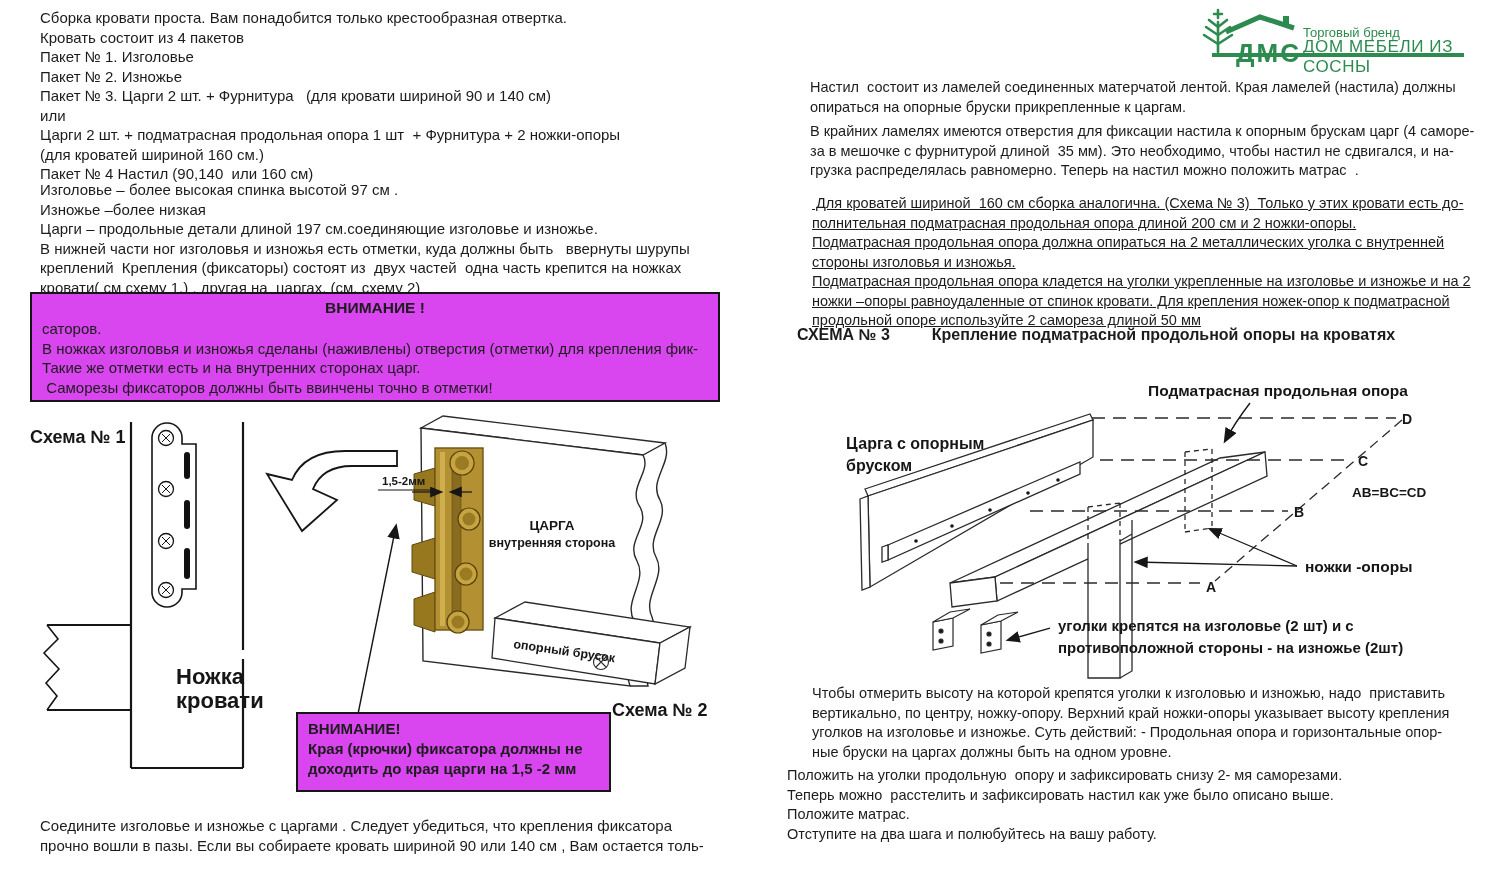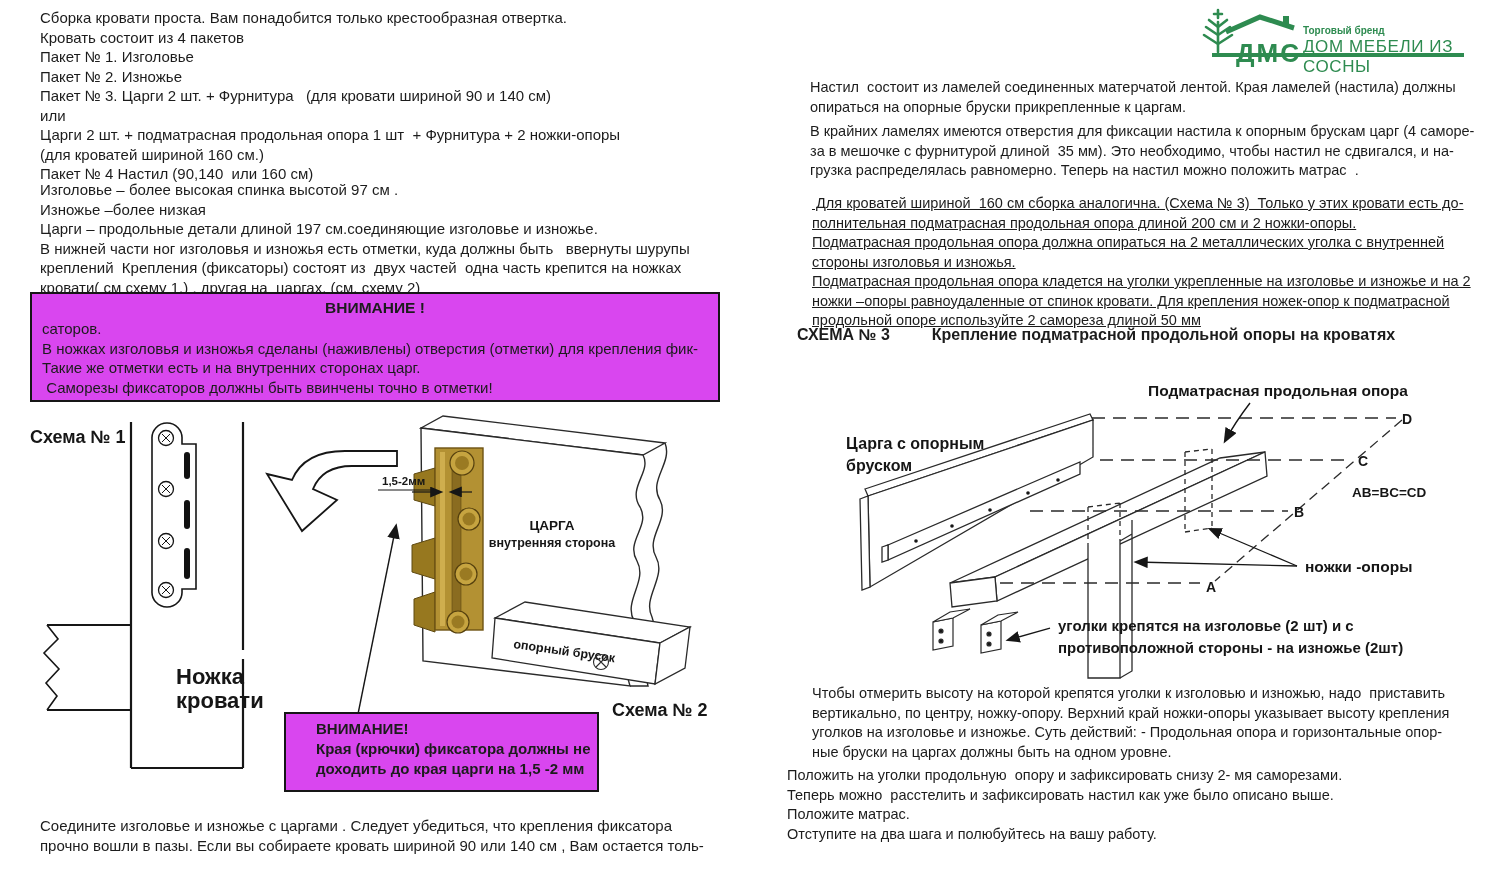--- a/index.html
+++ b/index.html
@@ -15,21 +15,21 @@
   .warnbox{border:2px solid #161616;background:#d946ef;box-sizing:border-box;}
   .warnbox .wtitle{text-align:center;font-weight:bold;font-size:15.5px;padding-top:5px;}
   .warnbox .wlines{padding:2px 10px 0 10px;}
   .warn2{font-weight:bold;}
   .warn2 .wtitle{text-align:left;padding:6px 0 0 10px;font-size:15px;}
   .warn2 .wlines{font-size:15px;line-height:20px;}
   .schemaheading{font-weight:bold;font-size:16px;}
   .schemaheading .gap{display:inline-block;width:42px;}
   .logo-green{color:#2e8b50;}
   .logo-dmc{font-size:26px;font-weight:bold;letter-spacing:2px;}
-  .logo-tag{font-size:10px;font-weight:bold;}
+  .logo-tag{font-size:13px;font-weight:normal;}
   .logo-name{font-size:17px;font-weight:normal;letter-spacing:0.6px;}
   .logo-bar{background:#2e8b50;height:4px;}
   svg text{font-family:"Liberation Sans","DejaVu Sans",sans-serif;fill:#161616;}
 </style>
 </head>
 <body>
 
 <div class="abs tb" style="left:40px;top:8px;width:700px;">
     <div>Сборка кровати проста. Вам понадобится только крестообразная отвертка.</div>
     <div>Кровать состоит из 4 пакетов</div>
@@ -152,21 +152,21 @@
     <path d="M660,643 L690,627 L685,668 L655,684 Z"></path>
   </g>
   <text x="513" y="648" font-size="12.5" font-weight="bold" transform="rotate(8 513 648)">опорный брусок</text>
   <g stroke="#2a2a2a" stroke-width="1.1" fill="none">
     <circle cx="601" cy="662" r="7.5"></circle>
     <path d="M596,657 L606,667 M606,657 L596,667"></path>
   </g>
   <text x="612" y="716" font-size="18" font-weight="bold">Схема № 2</text>
 </svg>
 
-<div class="abs warnbox warn2" style="left:284px;top:712px;width:315px;height:80px;padding-left:20px;">
+<div class="abs warnbox warn2" style="left:296px;top:712px;width:315px;height:80px;">
   <div class="wtitle">ВНИМАНИЕ!</div>
   <div class="wlines tb" style="padding-left:10px;">
       <div>Края (крючки) фиксатора должны не</div>
       <div>доходить до края царги на 1,5 -2 мм</div>
     </div>
 </div>
 
 <div class="abs tb" style="left:40px;top:816px;width:700px;">
     <div>Соедините изголовье и изножье с царгами . Следует убедиться, что крепления фиксатора</div>
     <div>прочно вошли в пазы. Если вы собираете кровать шириной 90 или 140 см , Вам остается толь-</div>

